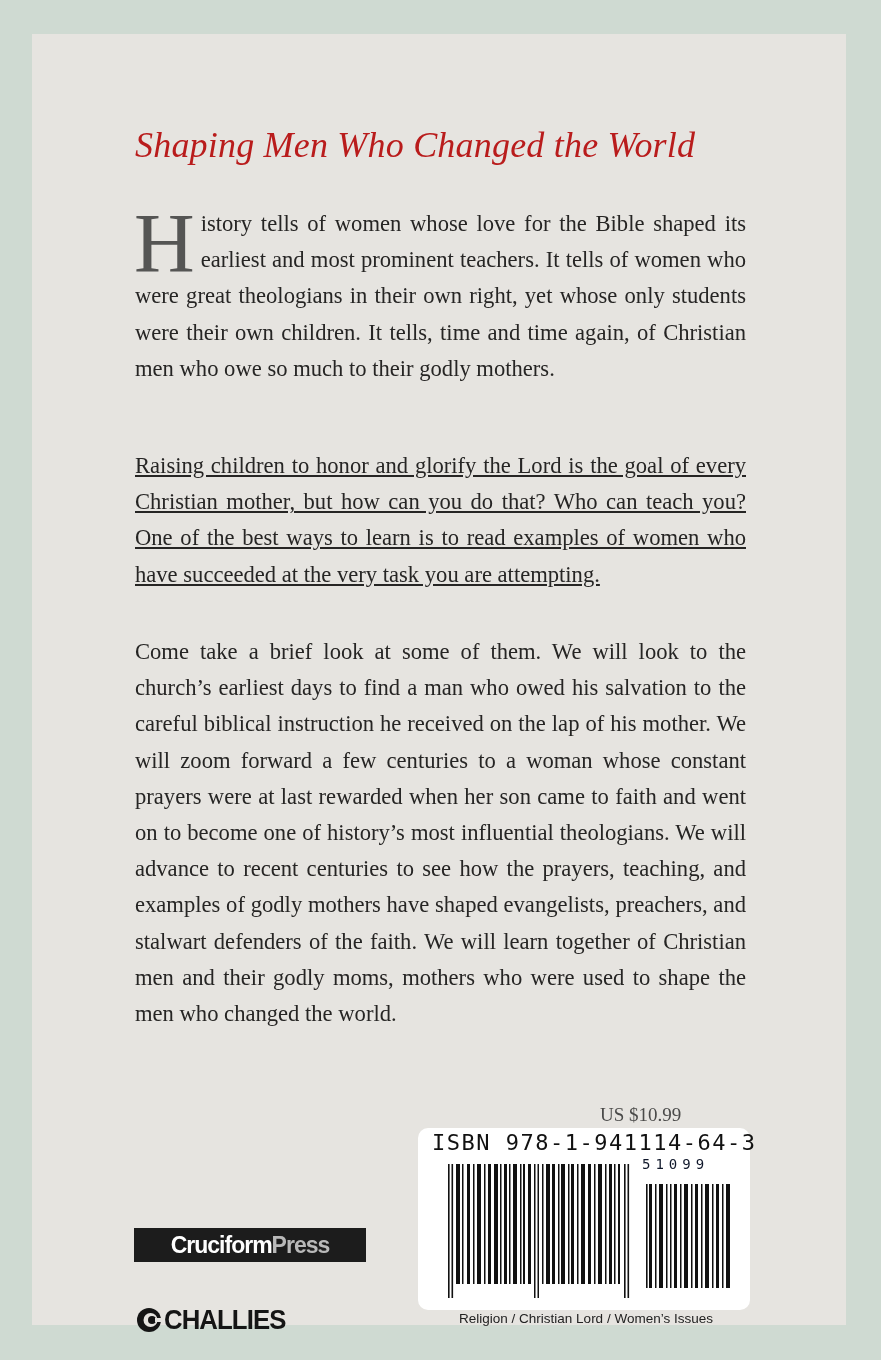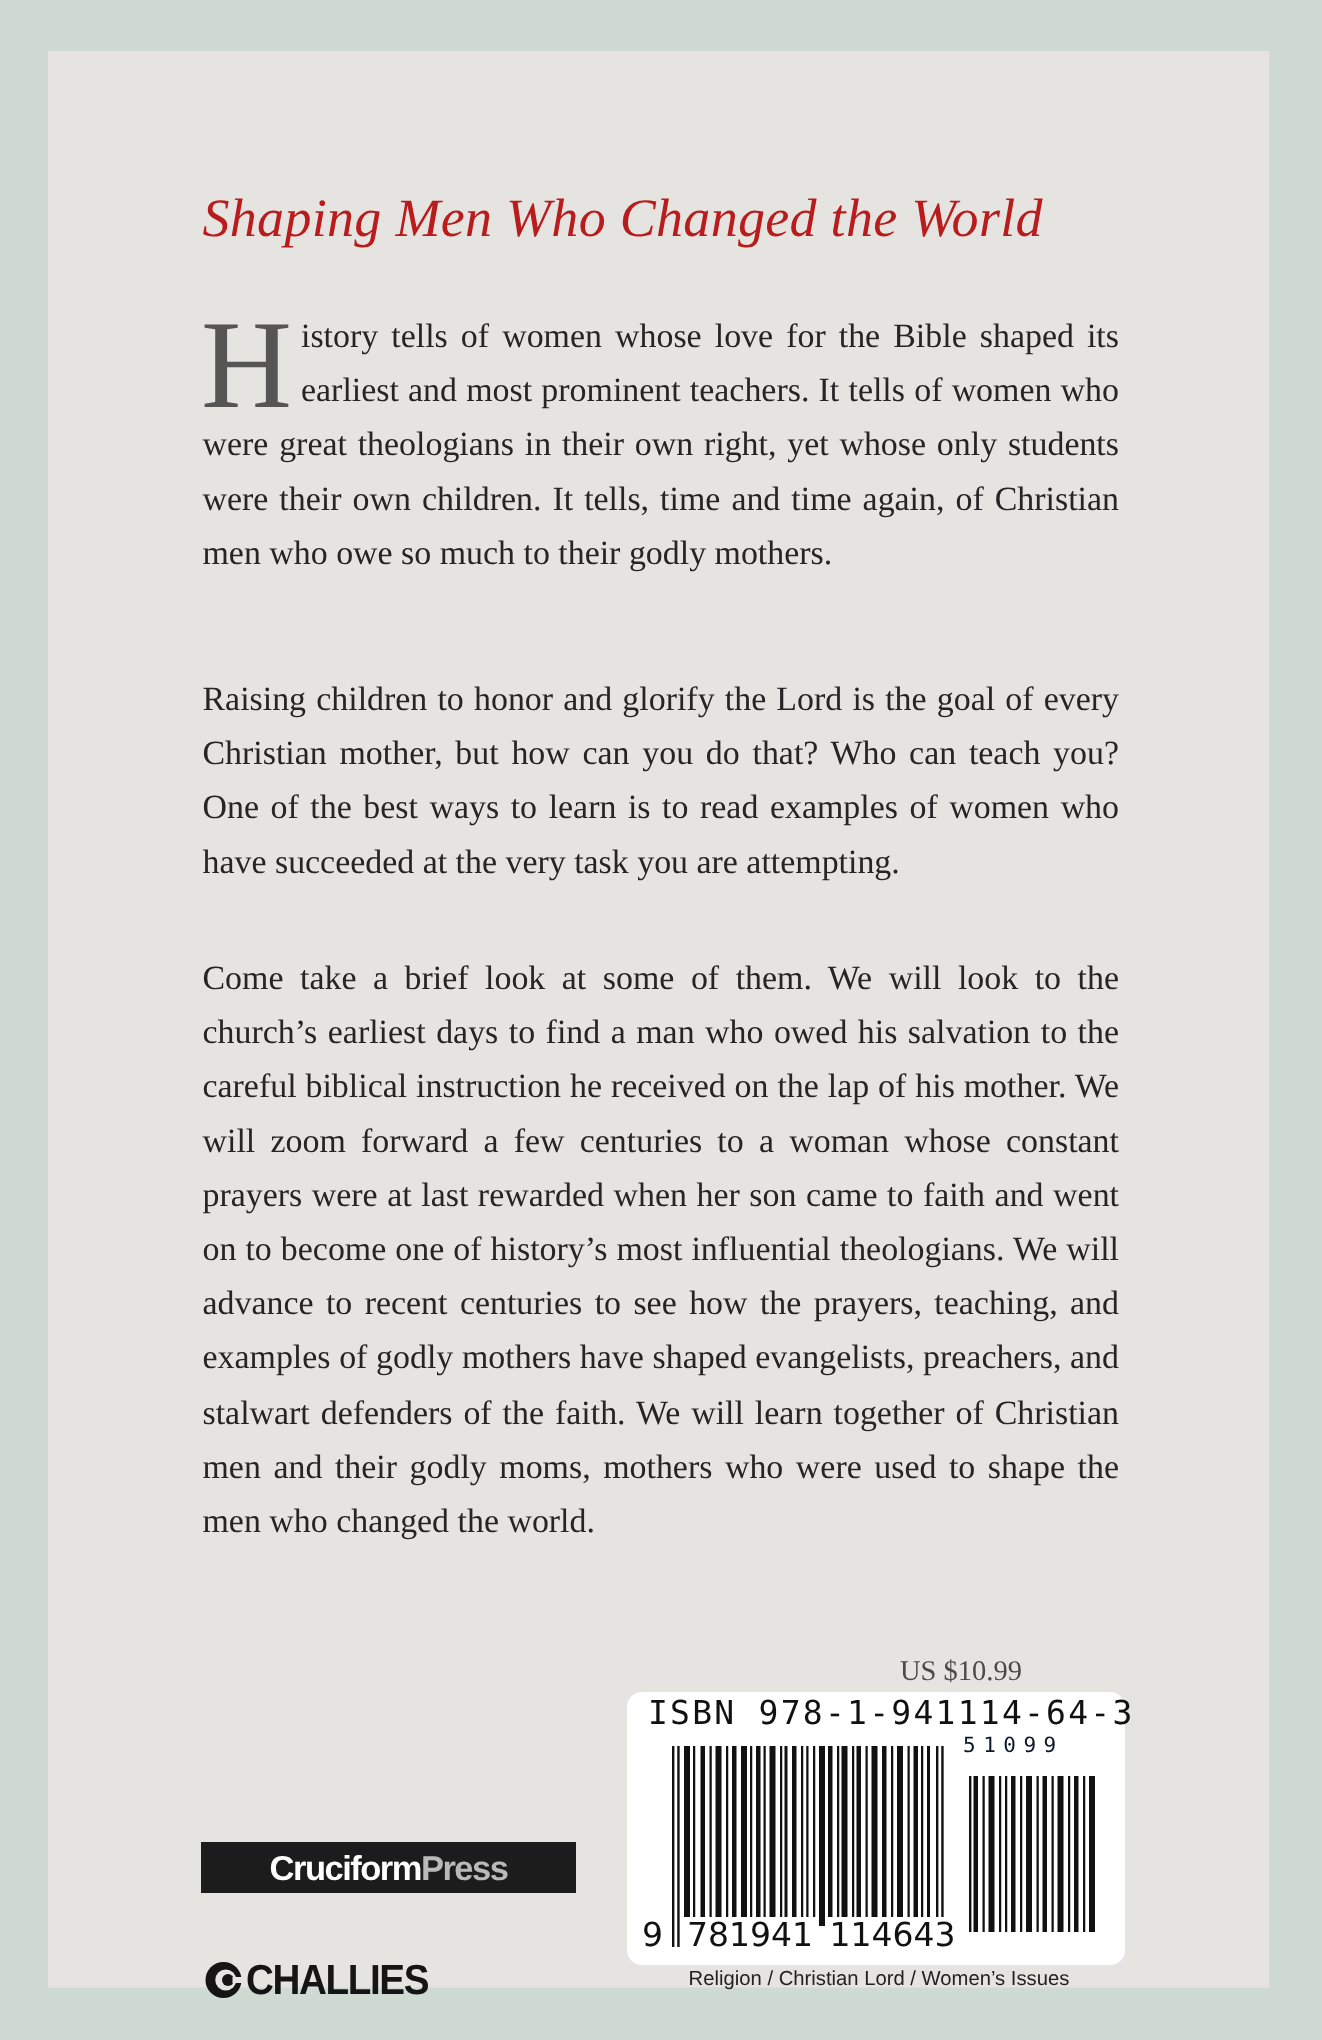--- a/index.html
+++ b/index.html
@@ -30,21 +30,21 @@
     position: absolute;
     left: 135px; width: 611px;
     font-size: 22.6px;
     line-height: 36.2px;
     color: #262524;
     text-align: justify;
     text-align-last: left;
     hyphens: manual;
   }
   #p1 { top: 206px; }
-  #p2 { top: 448px; }
+  #p2 { top: 448px; text-decoration: underline; }
   #p3 { top: 634px; }
   .dropcap {
     float: left;
     font-size: 84px;
     line-height: 64px;
     margin: 6px 6px 0 -1px;
     color: #555554;
     height: 66px;
   }
   .price {
@@ -106,21 +106,21 @@
     width: 336px;
     text-align: center;
     font-family: "Liberation Sans", "DejaVu Sans", sans-serif;
     font-size: 13.5px;
     color: #222;
     white-space: nowrap;
   }
   .cruciform-logo {
     position: absolute;
     left: 134px; top: 1228px;
-    width: 250px; height: 34px;
+    width: 232px; height: 34px;
     background: #1c1c1c;
     font-family: "Liberation Sans", "DejaVu Sans", sans-serif;
     font-weight: bold;
     font-size: 23px;
     letter-spacing: -1px;
     line-height: 34px;
     text-align: center;
   }
   .cruciform-logo .w { color: #ffffff; }
   .cruciform-logo .g { color: #b9b9b9; }
@@ -216,23 +216,20 @@
         <rect x="45" y="0" width="1.5" height="104"></rect>
       <rect x="49" y="0" width="3" height="104"></rect>
         <rect x="55" y="0" width="1.5" height="104"></rect>
       <rect x="59" y="0" width="4" height="104"></rect>
         <rect x="66" y="0" width="1.5" height="104"></rect>
       <rect x="70" y="0" width="3" height="104"></rect>
         <rect x="76" y="0" width="1.5" height="104"></rect>
       <rect x="80" y="0" width="4" height="104"></rect>
     </g>
   </svg>
-  <div class="bar-digits">
-    <span class="first">9</span><span class="grp">781941</span>&nbsp;<span class="grp">114643</span>
-  </div>
 </div>
 
 <div class="category">Religion / Christian Lord / Women’s Issues</div>
 
 <div class="cruciform-logo">
   <span class="w">Cruciform</span><span class="g">Press</span>
 </div>
 
 <div class="challies-logo">
   <svg class="mark" viewBox="0 0 26 26">

